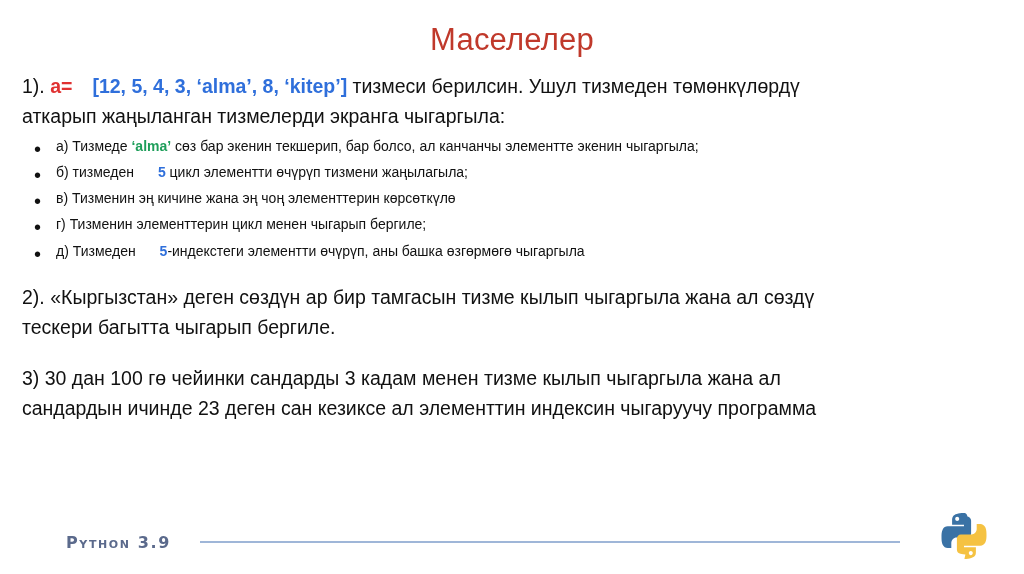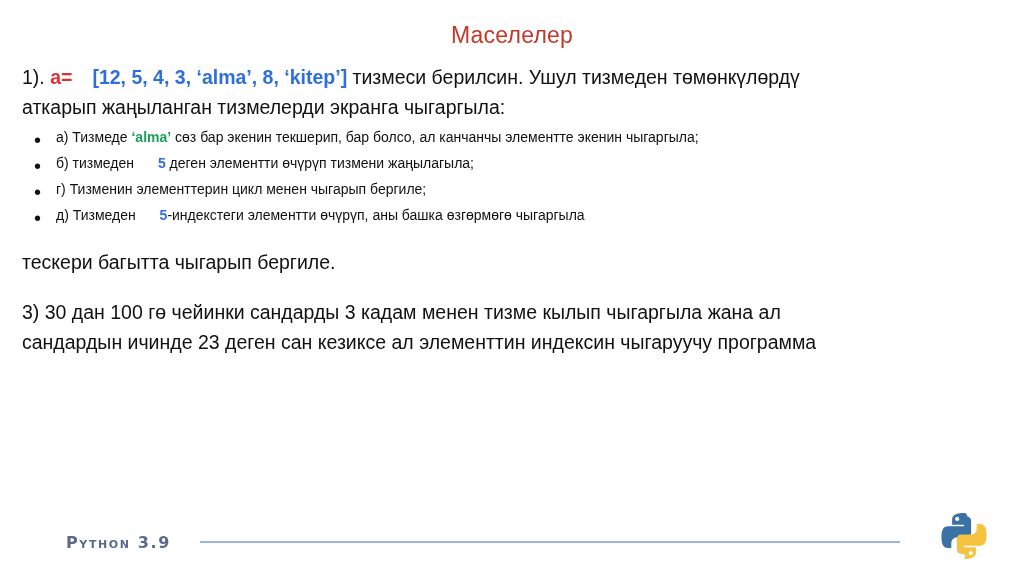--- a/index.html
+++ b/index.html
@@ -18,21 +18,21 @@
   .slide {
     position: relative;
     width: 1024px;
     height: 574px;
     box-sizing: border-box;
     padding: 18px 22px 0 22px;
   }
   .title {
     text-align: center;
     color: #c0392b;
-    font-size: 23px;
+    font-size: 31px;
     font-weight: normal;
     margin: 4px 0 14px 0;
     letter-spacing: 0.2px;
   }
   .body-text {
     font-size: 19.5px;
     line-height: 1.45;
     color: #111111;
   }
   .para {
@@ -110,31 +110,35 @@
     <p class="para">
       <span>1). </span><span class="red">a=</span><span class="blue">[12, 5, 4, 3, ‘alma’, 8, ‘kitep’]</span><span> тизмеси берилсин. Ушул тизмеден төмөнкүлөрдү</span>
     </p>
     <p class="para">аткарып жаңыланган тизмелерди экранга чыгаргыла:</p>
 
     <ul class="items">
       <li>
         <span>а)  Тизмеде </span><span class="green">‘alma’</span><span> сөз бар экенин текшерип, бар болсо, ал канчанчы элементте экенин чыгаргыла;</span>
       </li>
       <li>
-        <span>б)  тизмеден </span><span class="blue">5</span><span>  деген элементти өчүрүп тизмени жаңылагыла;</span>
+        <span>б)  тизмеден </span><span class="blue">5</span><span>  цикл элементти өчүрүп тизмени жаңылагыла;</span>
+      </li>
+      <li>
+        <span>в) Тизменин эң кичине жана эң чоң элементтерин көрсөткүлө</span>
       </li>
       <li>
         <span>г) Тизменин элементтерин цикл менен чыгарып бергиле;</span>
       </li>
       <li>
         <span>д) Тизмеден </span><span class="blue">5</span><span>-индекстеги элементти өчүрүп, аны башка өзгөрмөгө чыгаргыла</span>
       </li>
     </ul>
 
     <div class="para-block">
+      <p class="para">2). «Кыргызстан» деген сөздүн ар бир тамгасын тизме кылып чыгаргыла жана ал сөздү</p>
       <p class="para">тескери багытта чыгарып бергиле.</p>
     </div>
 
     <div class="para-block">
       <p class="para">3) 30 дан 100 гө чейинки сандарды 3 кадам менен тизме кылып чыгаргыла жана ал</p>
       <p class="para">сандардын ичинде 23 деген сан кезиксе ал элементтин индексин чыгаруучу программа</p>
     </div>
 
   </div>
 

